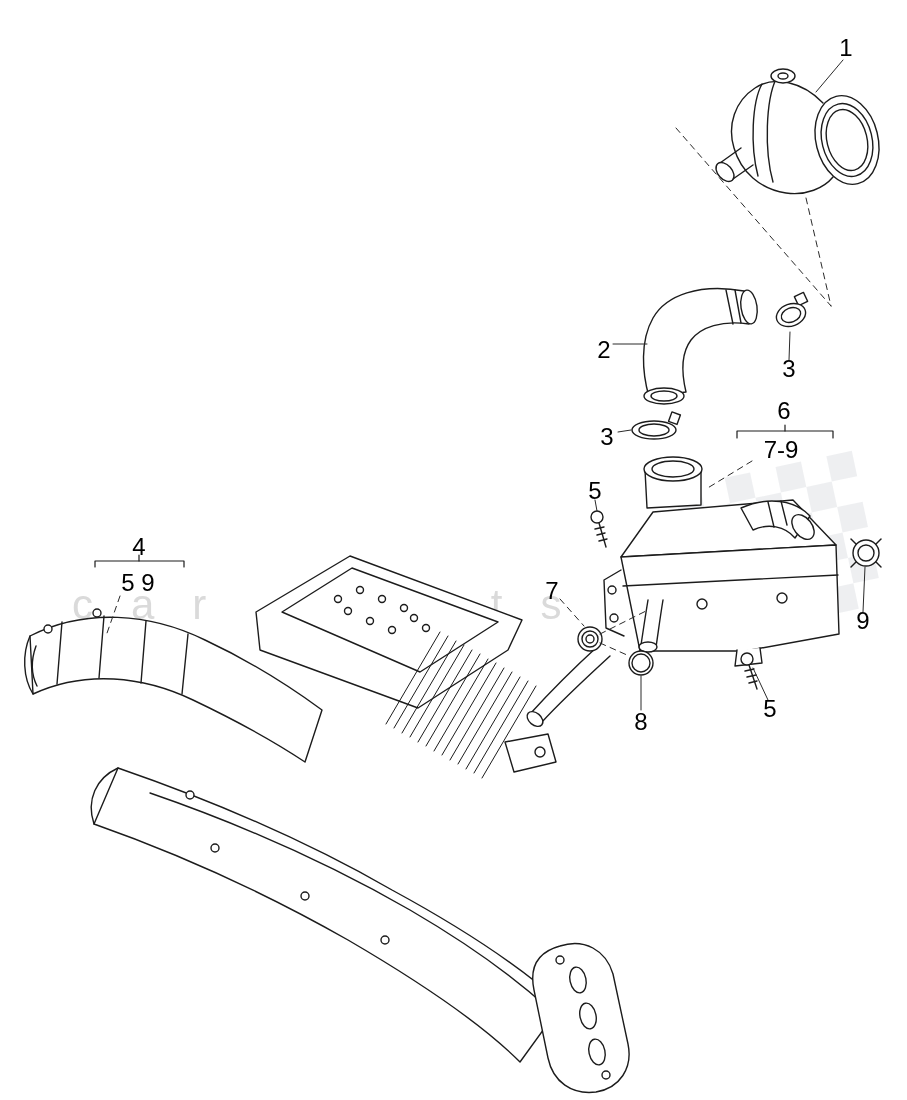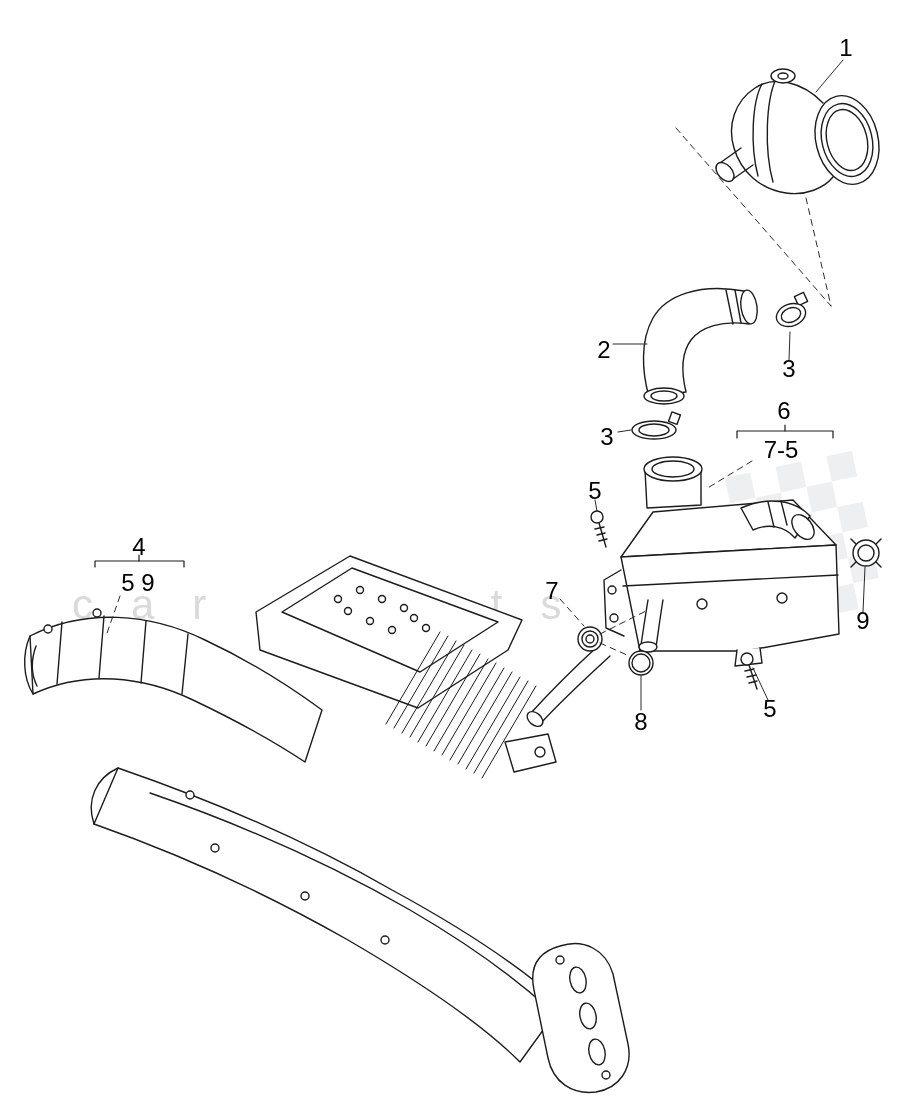--- a/index.html
+++ b/index.html
@@ -256,21 +256,21 @@
       <path class="brk" d="M737 438 L737 431 L833 431 L833 438"></path>
       <path class="brk" d="M785 431 L785 425"></path>
     </g>
   </svg>
 
   <div class="callout" style="left:846px;top:48px">1</div>
   <div class="callout" style="left:604px;top:350px">2</div>
   <div class="callout" style="left:789px;top:369px">3</div>
   <div class="callout" style="left:607px;top:437px">3</div>
   <div class="callout" style="left:784px;top:411px">6</div>
-  <div class="callout" style="left:781px;top:450px">7-5</div>
+  <div class="callout" style="left:781px;top:450px">7-9</div>
   <div class="callout" style="left:595px;top:491px">5</div>
   <div class="callout" style="left:139px;top:547px">4</div>
   <div class="callout" style="left:138px;top:583px">5 9</div>
   <div class="callout" style="left:552px;top:591px">7</div>
   <div class="callout" style="left:863px;top:621px">9</div>
   <div class="callout" style="left:641px;top:722px">8</div>
   <div class="callout" style="left:770px;top:709px">5</div>
 
 </div>
 

